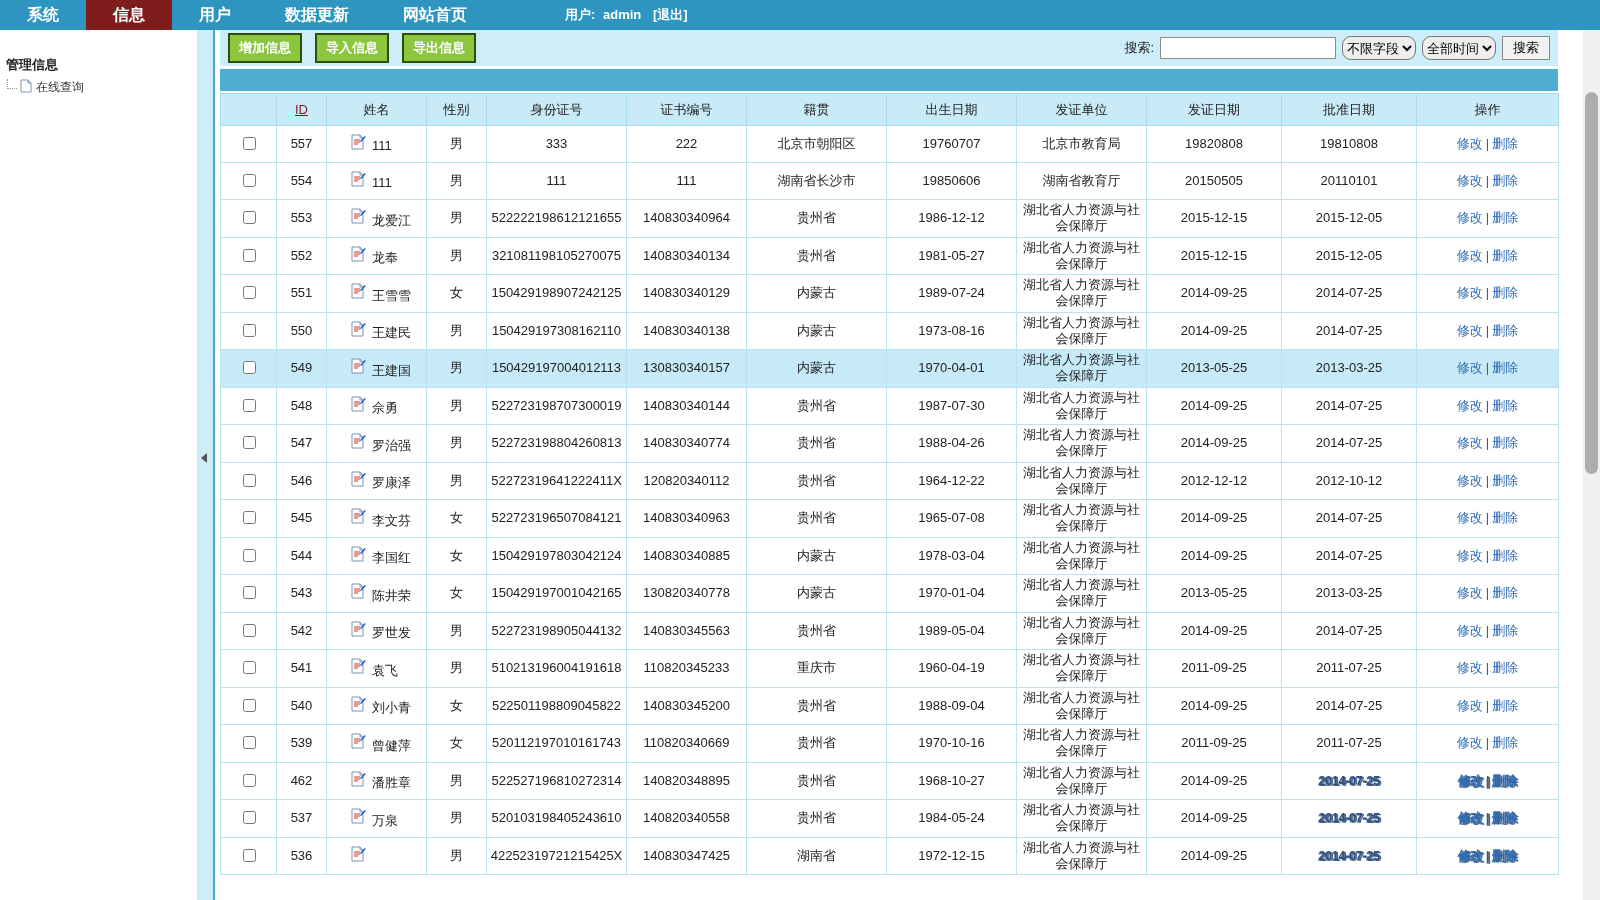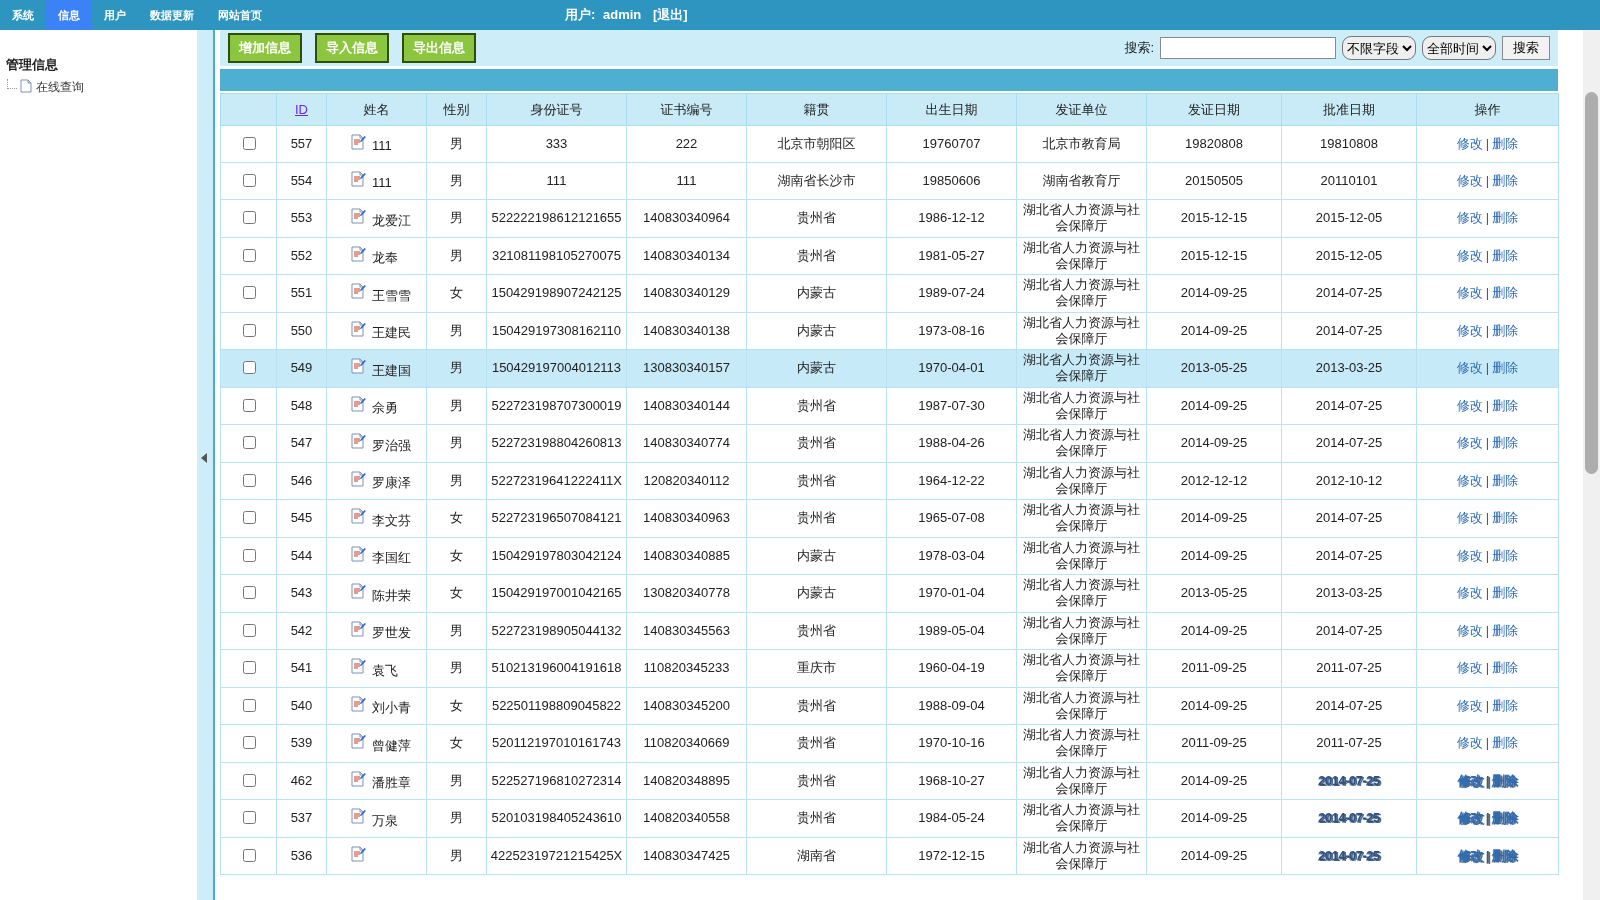--- a/index.html
+++ b/index.html
@@ -7,24 +7,24 @@
     width:1600px;height:900px;overflow:hidden;background:#fff;
     font-family:"Liberation Sans","DejaVu Sans",sans-serif;
     -webkit-font-smoothing:antialiased;
   }
   
   .topbar{
     position:absolute;top:0;left:0;width:1600px;height:30px;
     background:#2d95bf;display:flex;align-items:stretch;
   }
   .menu-item{
-    color:#fff;font-weight:bold;font-size:11px;line-height:30px;
-    padding:0 12px;cursor:pointer;white-space:nowrap;
-  }
-  .menu-item.active{background:#3b82f6;}
+    color:#fff;font-weight:bold;font-size:16px;line-height:30px;
+    padding:0 27px;cursor:pointer;white-space:nowrap;
+  }
+  .menu-item.active{background:#7f1d1d;}
   .user-info{
     position:absolute;left:565px;top:0;line-height:30px;color:#fff;
     font-weight:bold;font-size:13px;white-space:nowrap;
   }
   .user-info .logout{color:#fff;cursor:pointer;margin-left:8px;}
   
   .sidebar{
     position:absolute;top:30px;left:0;width:197px;bottom:0;background:#fff;margin-top:16px;
   }
   .sidebar-title{font-weight:bold;font-size:13px;color:#222;padding:10px 0 4px 6px;}
@@ -76,21 +76,21 @@
     border:1px solid #a9def0;height:27px;padding:2px;
   }
   .grid td{
     border:1px solid #b9e3f3;text-align:center;height:32px;padding:2px;
     background:#fff;word-break:break-all;line-height:1.25;
   }
   .grid tr.highlight td{background:#c7eaf8;}
   .grid .c-name{text-align:left;}
   .name-wrap{display:flex;align-items:center;padding-left:22px;}
   .name-wrap .nm{margin-left:6px;margin-top:5px;}
-  .id-sort{color:#6d28d9;text-decoration:underline;cursor:pointer;}
+  .id-sort{color:#7f1d1d;text-decoration:underline;cursor:pointer;}
   .grid a.op{color:#2e6db4;text-decoration:none;cursor:pointer;}
   .op-sep{color:#555;margin:0 3px;}
   .garbled{
     font-weight:bold;color:#30517e;letter-spacing:-0.5px;
     text-shadow:1.5px 0.5px 0 rgba(48,81,126,.85),-0.5px 1px 0 rgba(48,81,126,.55);
   }
   input[type=checkbox]{width:13px;height:13px;cursor:pointer;}
   
   .scrollbar-track{position:absolute;top:0;right:0;width:17px;bottom:0;background:#f0f0f0;}
   .scrollbar-thumb{position:absolute;top:62px;left:2px;width:13px;height:382px;background:#adadad;border-radius:7px;}

